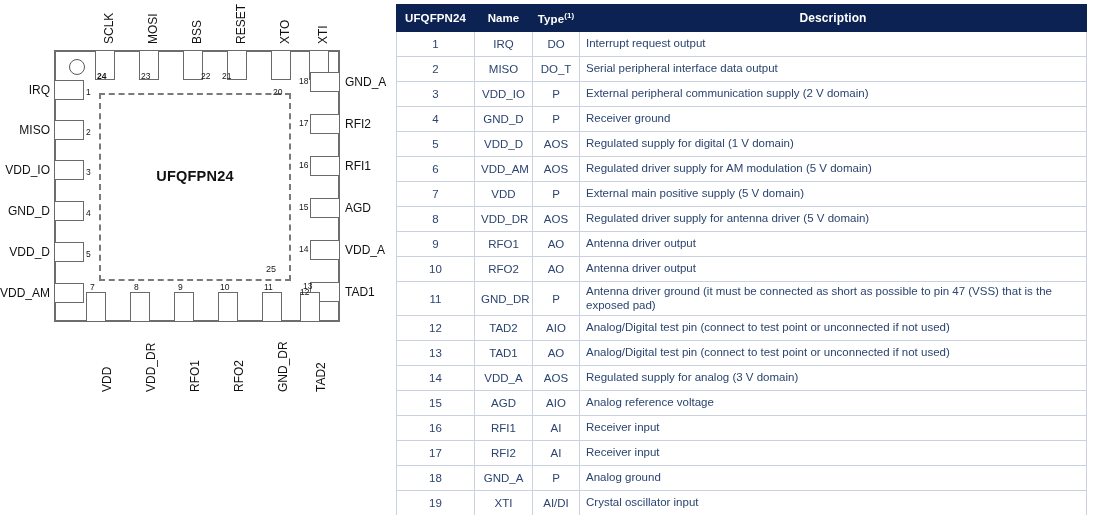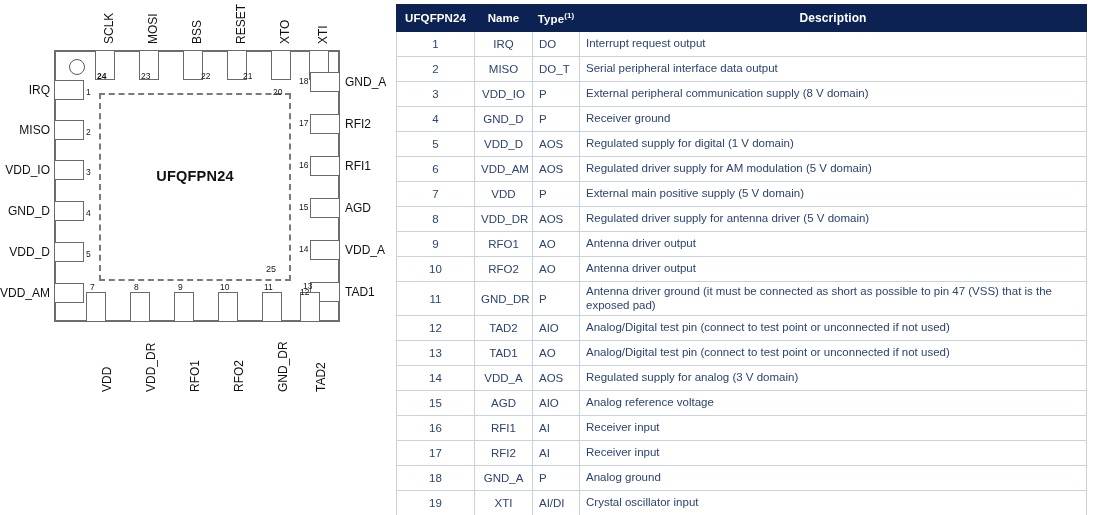--- a/index.html
+++ b/index.html
@@ -62,21 +62,21 @@
     height:26px;padding:0 4px;border:1px solid #0b2252;text-align:center;
     vertical-align:middle;letter-spacing:0.1px;
   }
   table.pintable thead th.desc{font-size:12px;}
   table.pintable tbody td{
     border:1px solid #c9d2de;padding:3px 6px;vertical-align:middle;
     height:18px;color:#2b4470;
   }
   td.c1{text-align:center;}
   td.c2{text-align:center;}
-  td.c3{}
+  td.c3{text-align:center;}
   td.c4{text-align:left;padding-left:7px;line-height:13.5px;}
   sup.note{font-size:8px;vertical-align:super;}
 </style>
 </head>
 <body>
 
 <div id="page">
 
   <div id="diagram">
 
@@ -92,21 +92,21 @@
     <div class="pin pin-v" style="left:95px;top:50px;"></div>
     <div class="pin pin-v" style="left:139px;top:50px;"></div>
     <div class="pin pin-v" style="left:183px;top:50px;"></div>
     <div class="pin pin-v" style="left:227px;top:50px;"></div>
     <div class="pin pin-v" style="left:271px;top:50px;"></div>
     <div class="pin pin-v" style="left:309px;top:50px;"></div>
 
     <div class="pnum" style="left:97px;top:72px;font-weight:bold;">24</div>
     <div class="pnum" style="left:141px;top:72px;">23</div>
     <div class="pnum" style="left:201px;top:72px;">22</div>
-    <div class="pnum" style="left:243px;top:72px;">21</div>
+    <div class="pnum" style="left:222px;top:72px;">21</div>
     <div class="pnum" style="left:273px;top:88px;">20</div>
     <div class="pnum" style="left:311px;top:72px;">19</div>
 
     <div class="vlabel" style="left:103px;top:44px;">SCLK</div>
     <div class="vlabel" style="left:147px;top:44px;">MOSI</div>
     <div class="vlabel" style="left:191px;top:44px;">BSS</div>
     <div class="vlabel" style="left:235px;top:44px;">RESET</div>
     <div class="vlabel" style="left:279px;top:44px;">XTO</div>
     <div class="vlabel" style="left:317px;top:44px;">XTI</div>
 
@@ -201,21 +201,21 @@
           <tr>
             <td class="c1">2</td>
             <td class="c2">MISO</td>
             <td class="c3">DO_T</td>
             <td class="c4">Serial peripheral interface data output</td>
           </tr>
           <tr>
             <td class="c1">3</td>
             <td class="c2">VDD_IO</td>
             <td class="c3">P</td>
-            <td class="c4">External peripheral communication supply (8 V domain)</td>
+            <td class="c4">External peripheral communication supply (2 V domain)</td>
           </tr>
           <tr>
             <td class="c1">4</td>
             <td class="c2">GND_D</td>
             <td class="c3">P</td>
             <td class="c4">Receiver ground</td>
           </tr>
           <tr>
             <td class="c1">5</td>
             <td class="c2">VDD_D</td>

